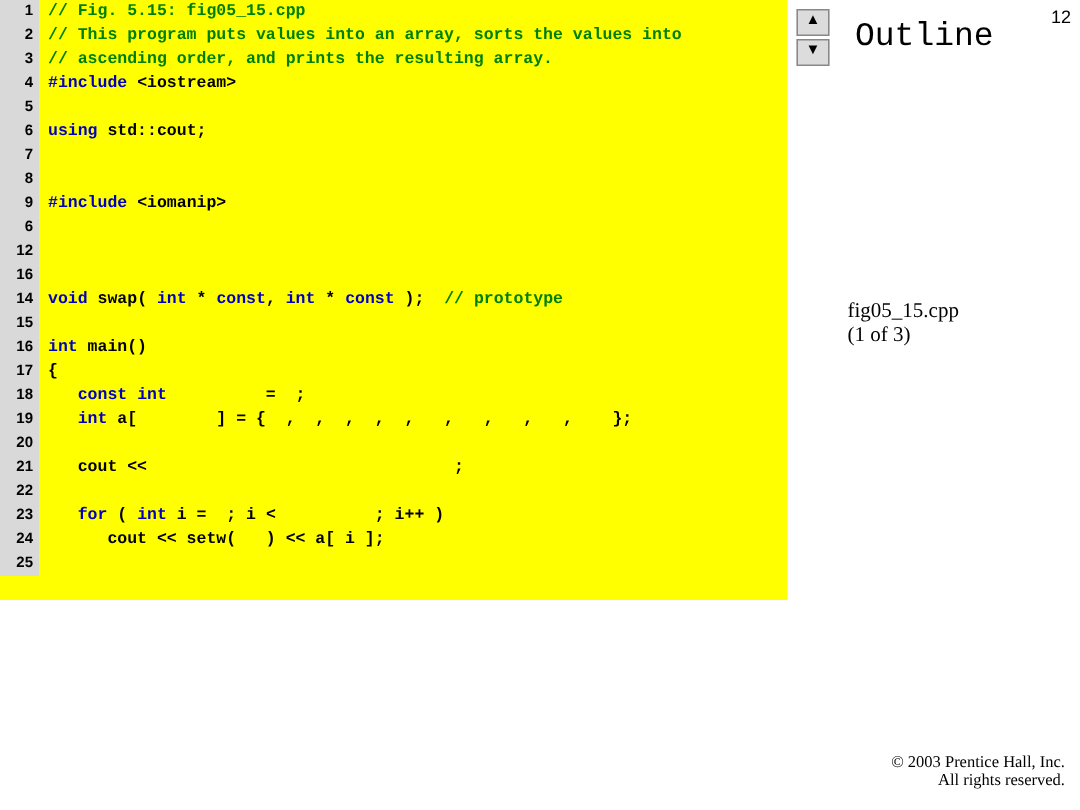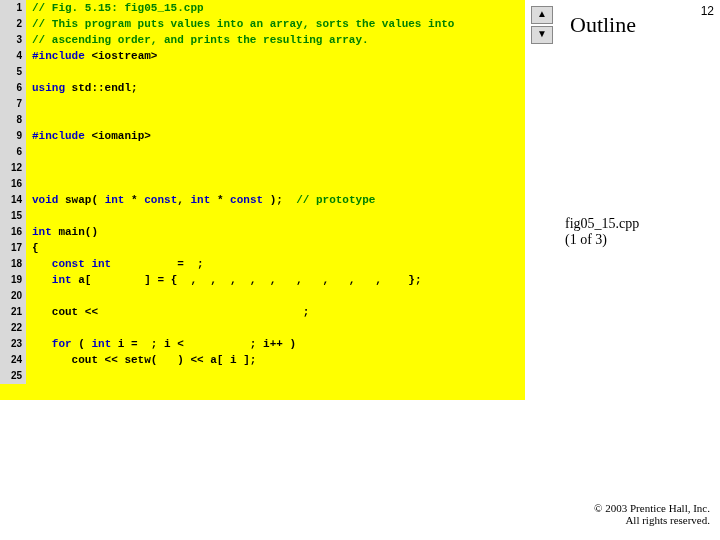--- a/index.html
+++ b/index.html
@@ -77,34 +77,34 @@
     line-height: 14px;
     text-align: center;
     color: #000;
     cursor: pointer;
   }
   .outline {
     position: absolute;
     left: 45px;
     top: 12px;
     font-size: 22px;
-    font-family: Liberation Serif, serif;
+    font-family: Liberation Mono, monospace;
     color: #000;
   }
   .pagenum {
     position: absolute;
     right: 6px;
     top: 4px;
     font-size: 12px;
     color: #000;
   }
   .figlabel {
     position: absolute;
     left: 40px;
-    top: 216px;
+    top: 200px;
     font-size: 14px;
     font-family: "Times New Roman", serif;
     color: #000;
   }
   .copyright {
     position: absolute;
     left: 560px;
     top: 502px;
     font-size: 11px;
     color: #000;
@@ -117,21 +117,21 @@
 <body>
 
 <div class="slide">
 
   <div class="code-panel" id="code-panel">
       <div class="code-line"><span class="ln">1</span><span class="code"><span class="c-comment">// Fig. 5.15: fig05_15.cpp</span></span></div>
       <div class="code-line"><span class="ln">2</span><span class="code"><span class="c-comment">// This program puts values into an array, sorts the values into</span></span></div>
       <div class="code-line"><span class="ln">3</span><span class="code"><span class="c-comment">// ascending order, and prints the resulting array.</span></span></div>
       <div class="code-line"><span class="ln">4</span><span class="code"><span class="c-pre">#include </span><span class="c-id">&lt;iostream&gt;</span></span></div>
       <div class="code-line"><span class="ln">5</span><span class="code"><span class="c-id"></span></span></div>
-      <div class="code-line"><span class="ln">6</span><span class="code"><span class="c-kw">using </span><span class="c-id">std::endl;</span></span></div>
+      <div class="code-line"><span class="ln">6</span><span class="code"><span class="c-kw">using </span><span class="c-id">std::cout;</span></span></div>
       <div class="code-line"><span class="ln">7</span></div>
       <div class="code-line"><span class="ln">8</span><span class="code"><span class="c-id"></span></span></div>
       <div class="code-line"><span class="ln">9</span><span class="code"><span class="c-pre">#include </span><span class="c-id">&lt;iomanip&gt;</span></span></div>
       <div class="code-line"><span class="ln">6</span><span class="code"><span class="c-id"></span></span></div>
       <div class="code-line"><span class="ln">12</span><span class="code"><span class="c-id"></span></span></div>
       <div class="code-line"><span class="ln">16</span></div>
       <div class="code-line"><span class="ln">14</span><span class="code"><span class="c-kw">void </span><span class="c-id">swap( </span><span class="c-kw">int</span><span class="c-id"> * </span><span class="c-kw">const</span><span class="c-id">, </span><span class="c-kw">int</span><span class="c-id"> * </span><span class="c-kw">const</span><span class="c-id"> );  </span><span class="c-comment">// prototype</span></span></div>
       <div class="code-line"><span class="ln">15</span><span class="code"><span class="c-id"></span></span></div>
       <div class="code-line"><span class="ln">16</span><span class="code"><span class="c-kw">int </span><span class="c-id">main()</span></span></div>
       <div class="code-line"><span class="ln">17</span><span class="code"><span class="c-id">{</span></span></div>

